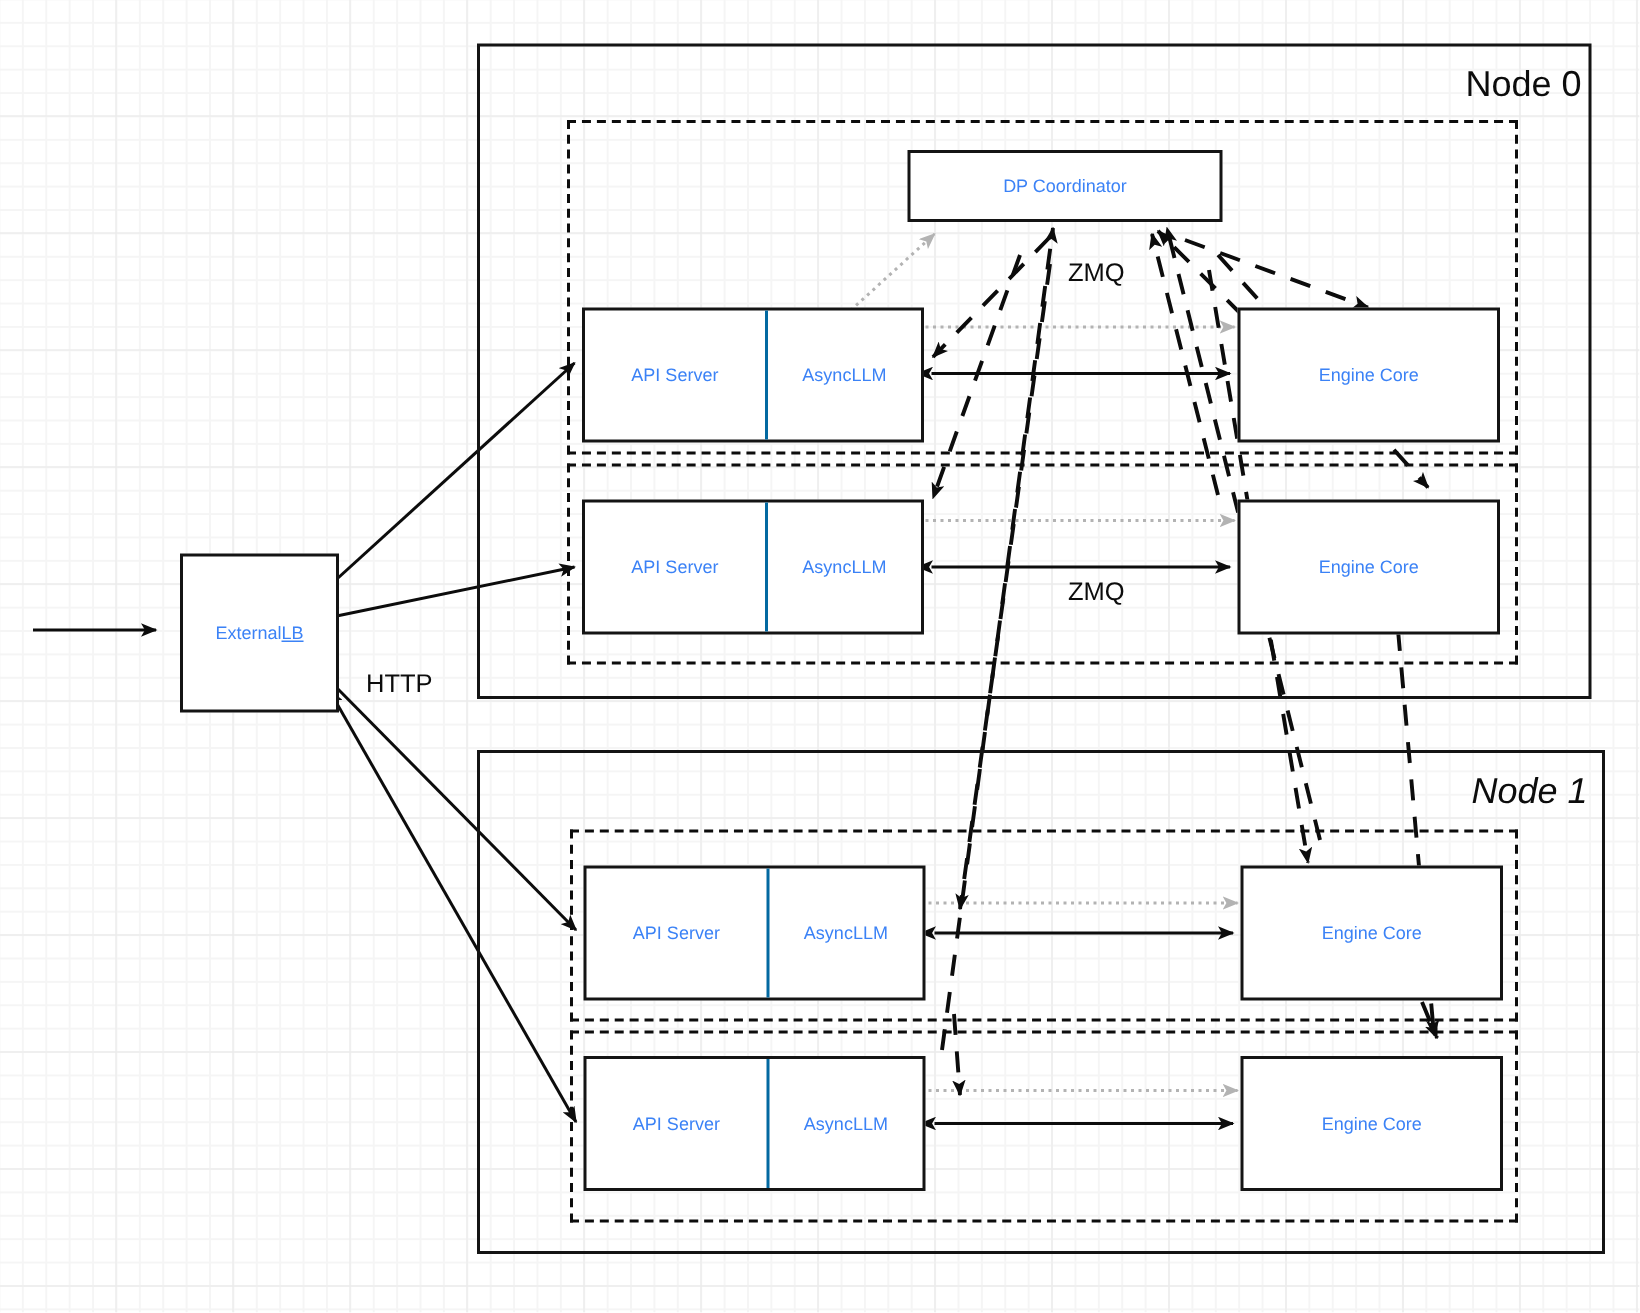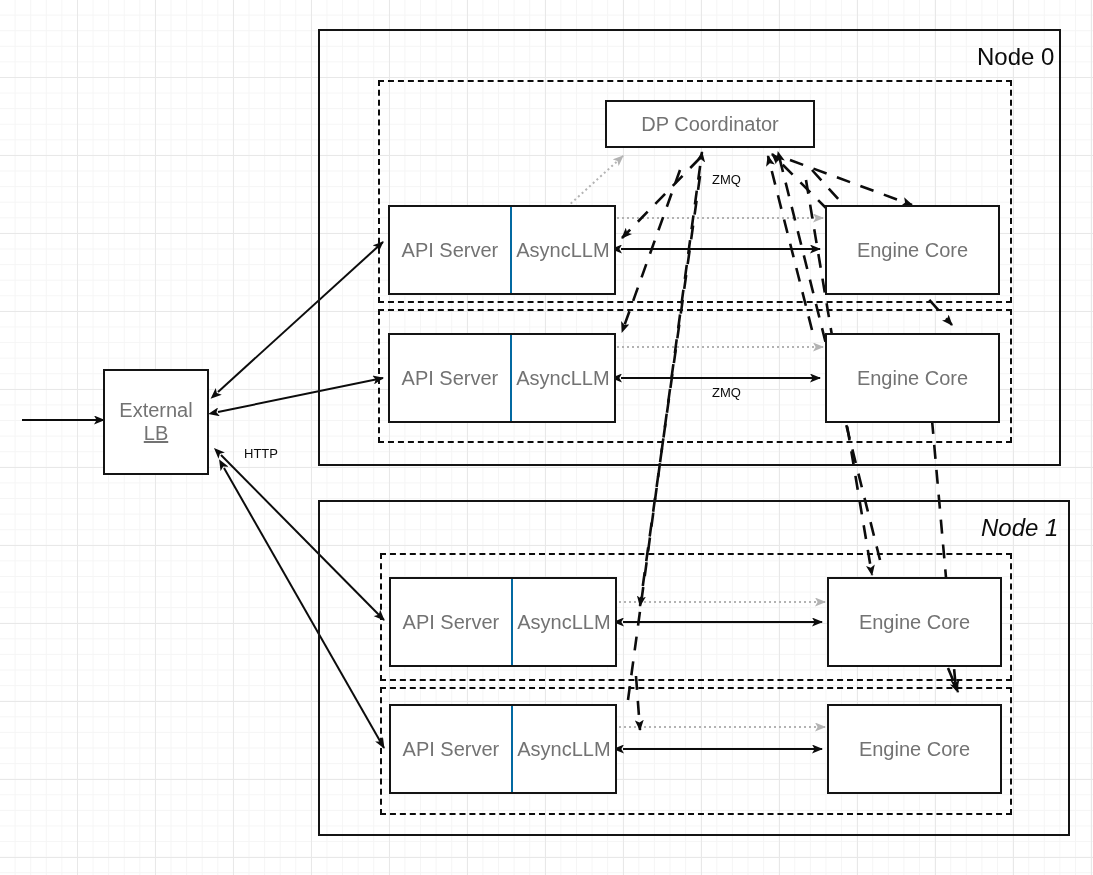--- a/index.html
+++ b/index.html
@@ -54,31 +54,31 @@
     border: 2px solid #141414;
     background: #ffffff;
     box-sizing: border-box;
     display: flex;
     align-items: stretch;
   }
   .cell {
     display: flex;
     align-items: center;
     justify-content: center;
-    font-size: 20px;
-    color: #737373;
+    font-size: 12px;
+    color: #3b82f6;
     white-space: nowrap;
     box-sizing: border-box;
   }
   .cell.split-right {
     border-left: 2px solid #0369a1;
   }
   .edge-label {
     position: absolute;
-    font-size: 13px;
+    font-size: 17px;
     color: #0c0c0c;
     white-space: nowrap;
   }
 </style>
 </head>
 <body>
 
 <div id="canvas">
 
   <svg id="edges" viewBox="0 0 1093 875">
@@ -147,21 +147,21 @@
       <line x1="700" y1="176" x2="640" y2="606" marker-end="url(#ah)"></line>
 
       <line x1="932" y1="420" x2="956" y2="690" marker-end="url(#ah)"></line>
 
       <line x1="948" y1="668" x2="958" y2="692" marker-end="url(#ah)"></line>
 
       <line x1="636" y1="676" x2="640" y2="730" marker-end="url(#ah)"></line>
     </g>
   </svg>
 
-  <div class="solid-box" style="left:103px; top:369px; width:106px; height:106px; flex-direction:column; justify-content:center;">
+  <div class="solid-box" style="left:120px; top:369px; width:106px; height:106px; flex-direction:row; justify-content:center;">
     <div class="cell" style="height:auto;">External</div>
     <div class="cell" style="height:auto;text-decoration:underline;">LB</div>
   </div>
 
   <div class="edge-label" style="left:244px; top:446px;">HTTP</div>
 
   <div class="node-container" style="left:318px; top:29px; width:743px; height:437px;"></div>
   <div class="node-label" style="left:977px; top:43px;">Node 0</div>
 
   <div class="dp-group" style="left:378px; top:80px; width:634px; height:223px;"></div>

